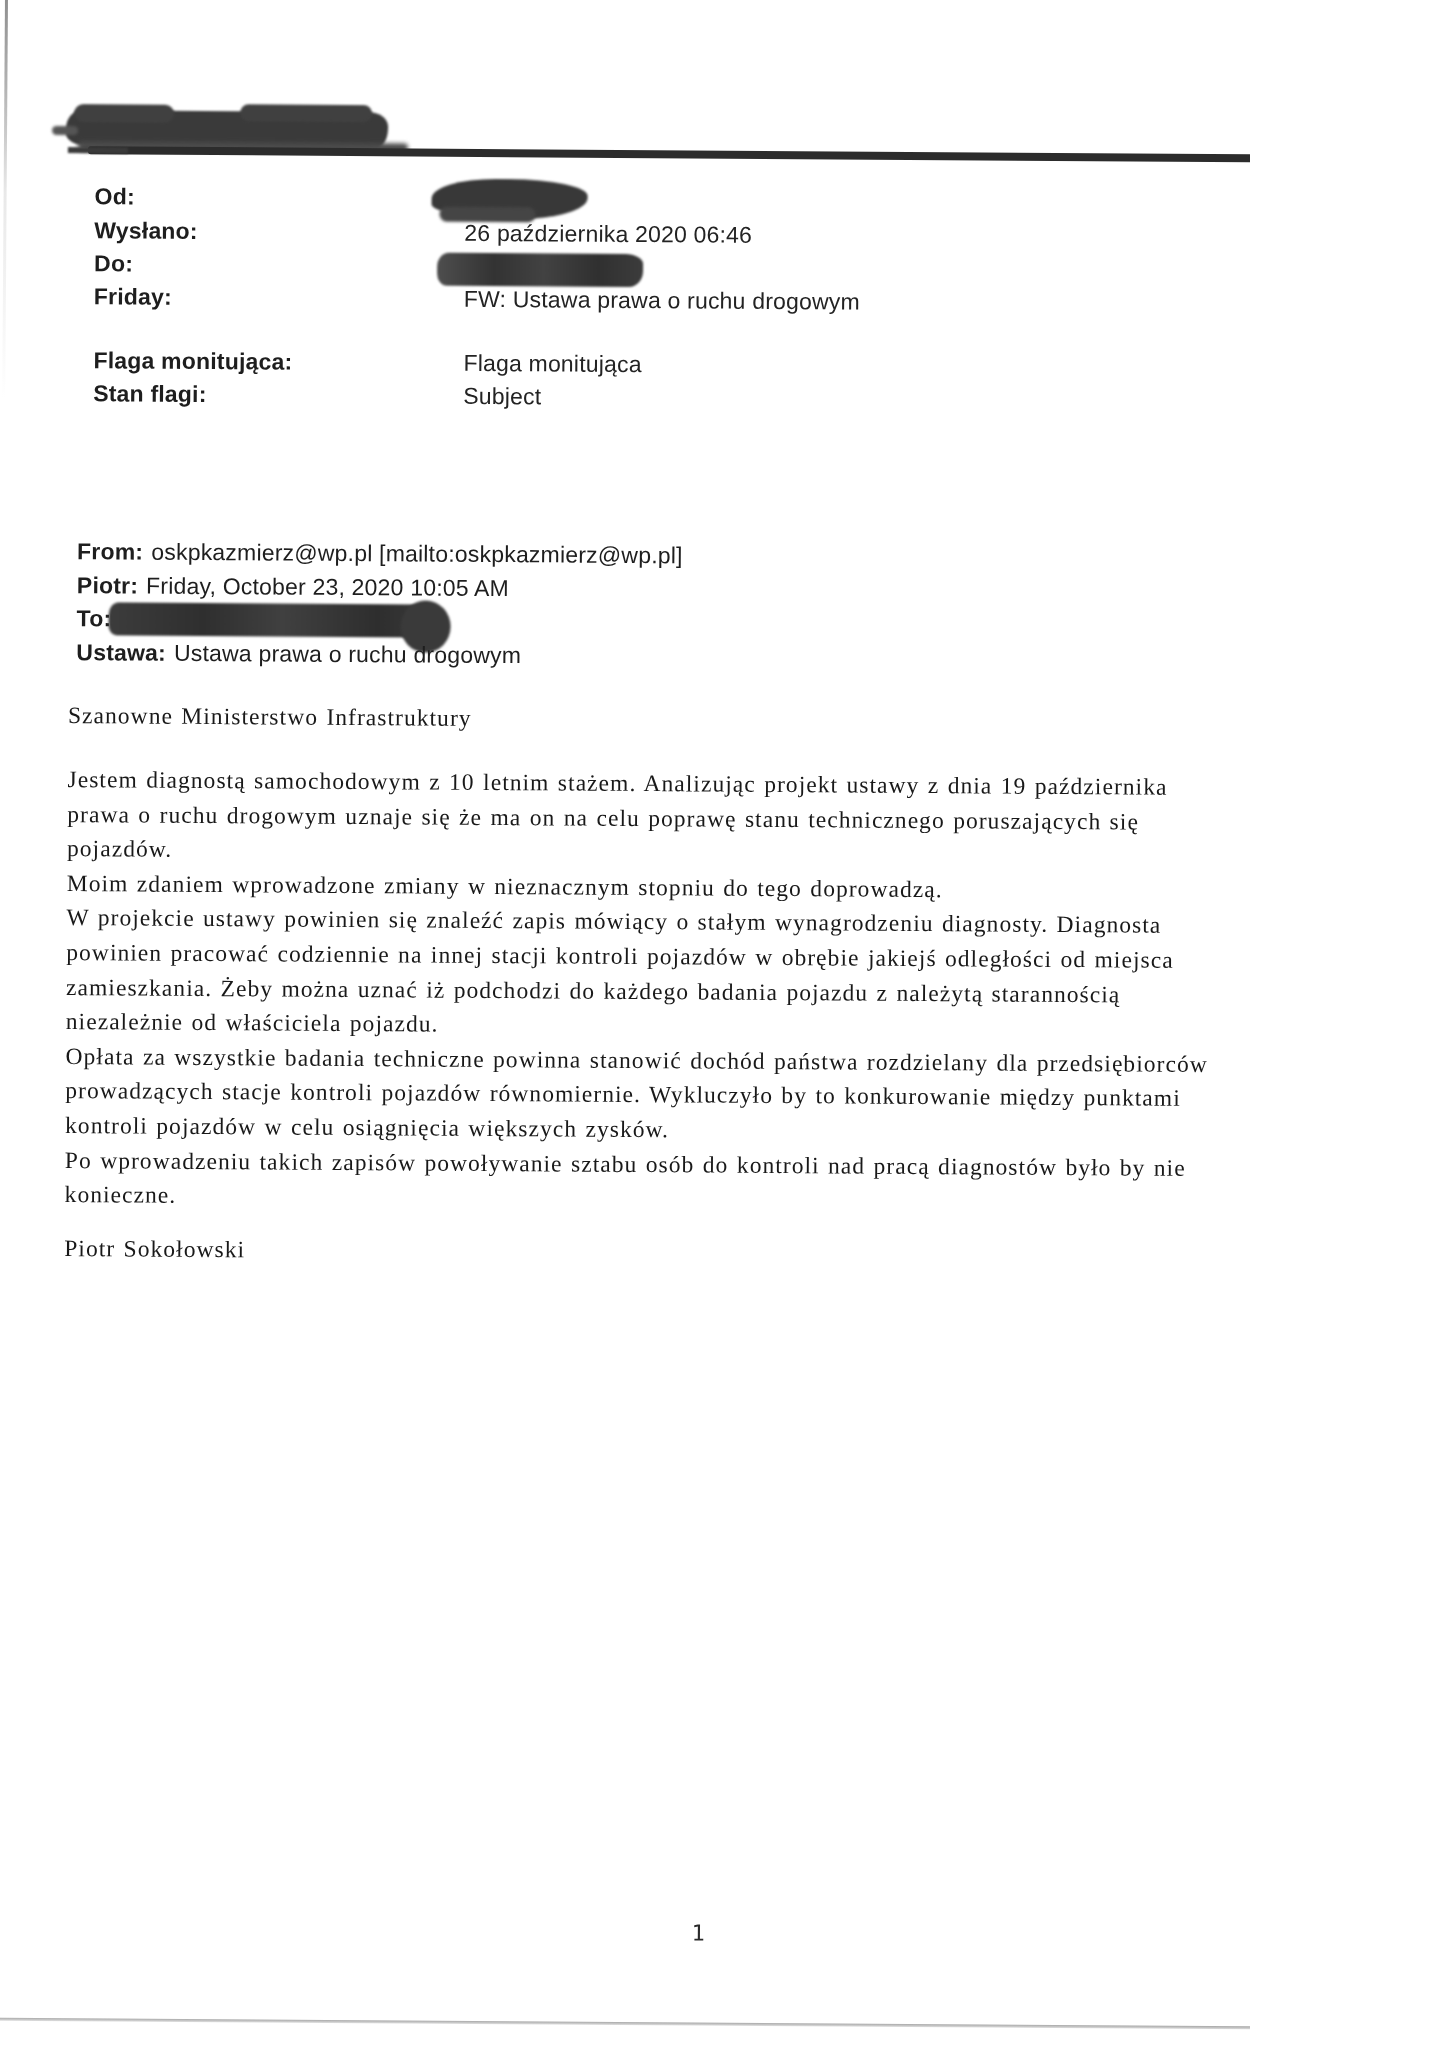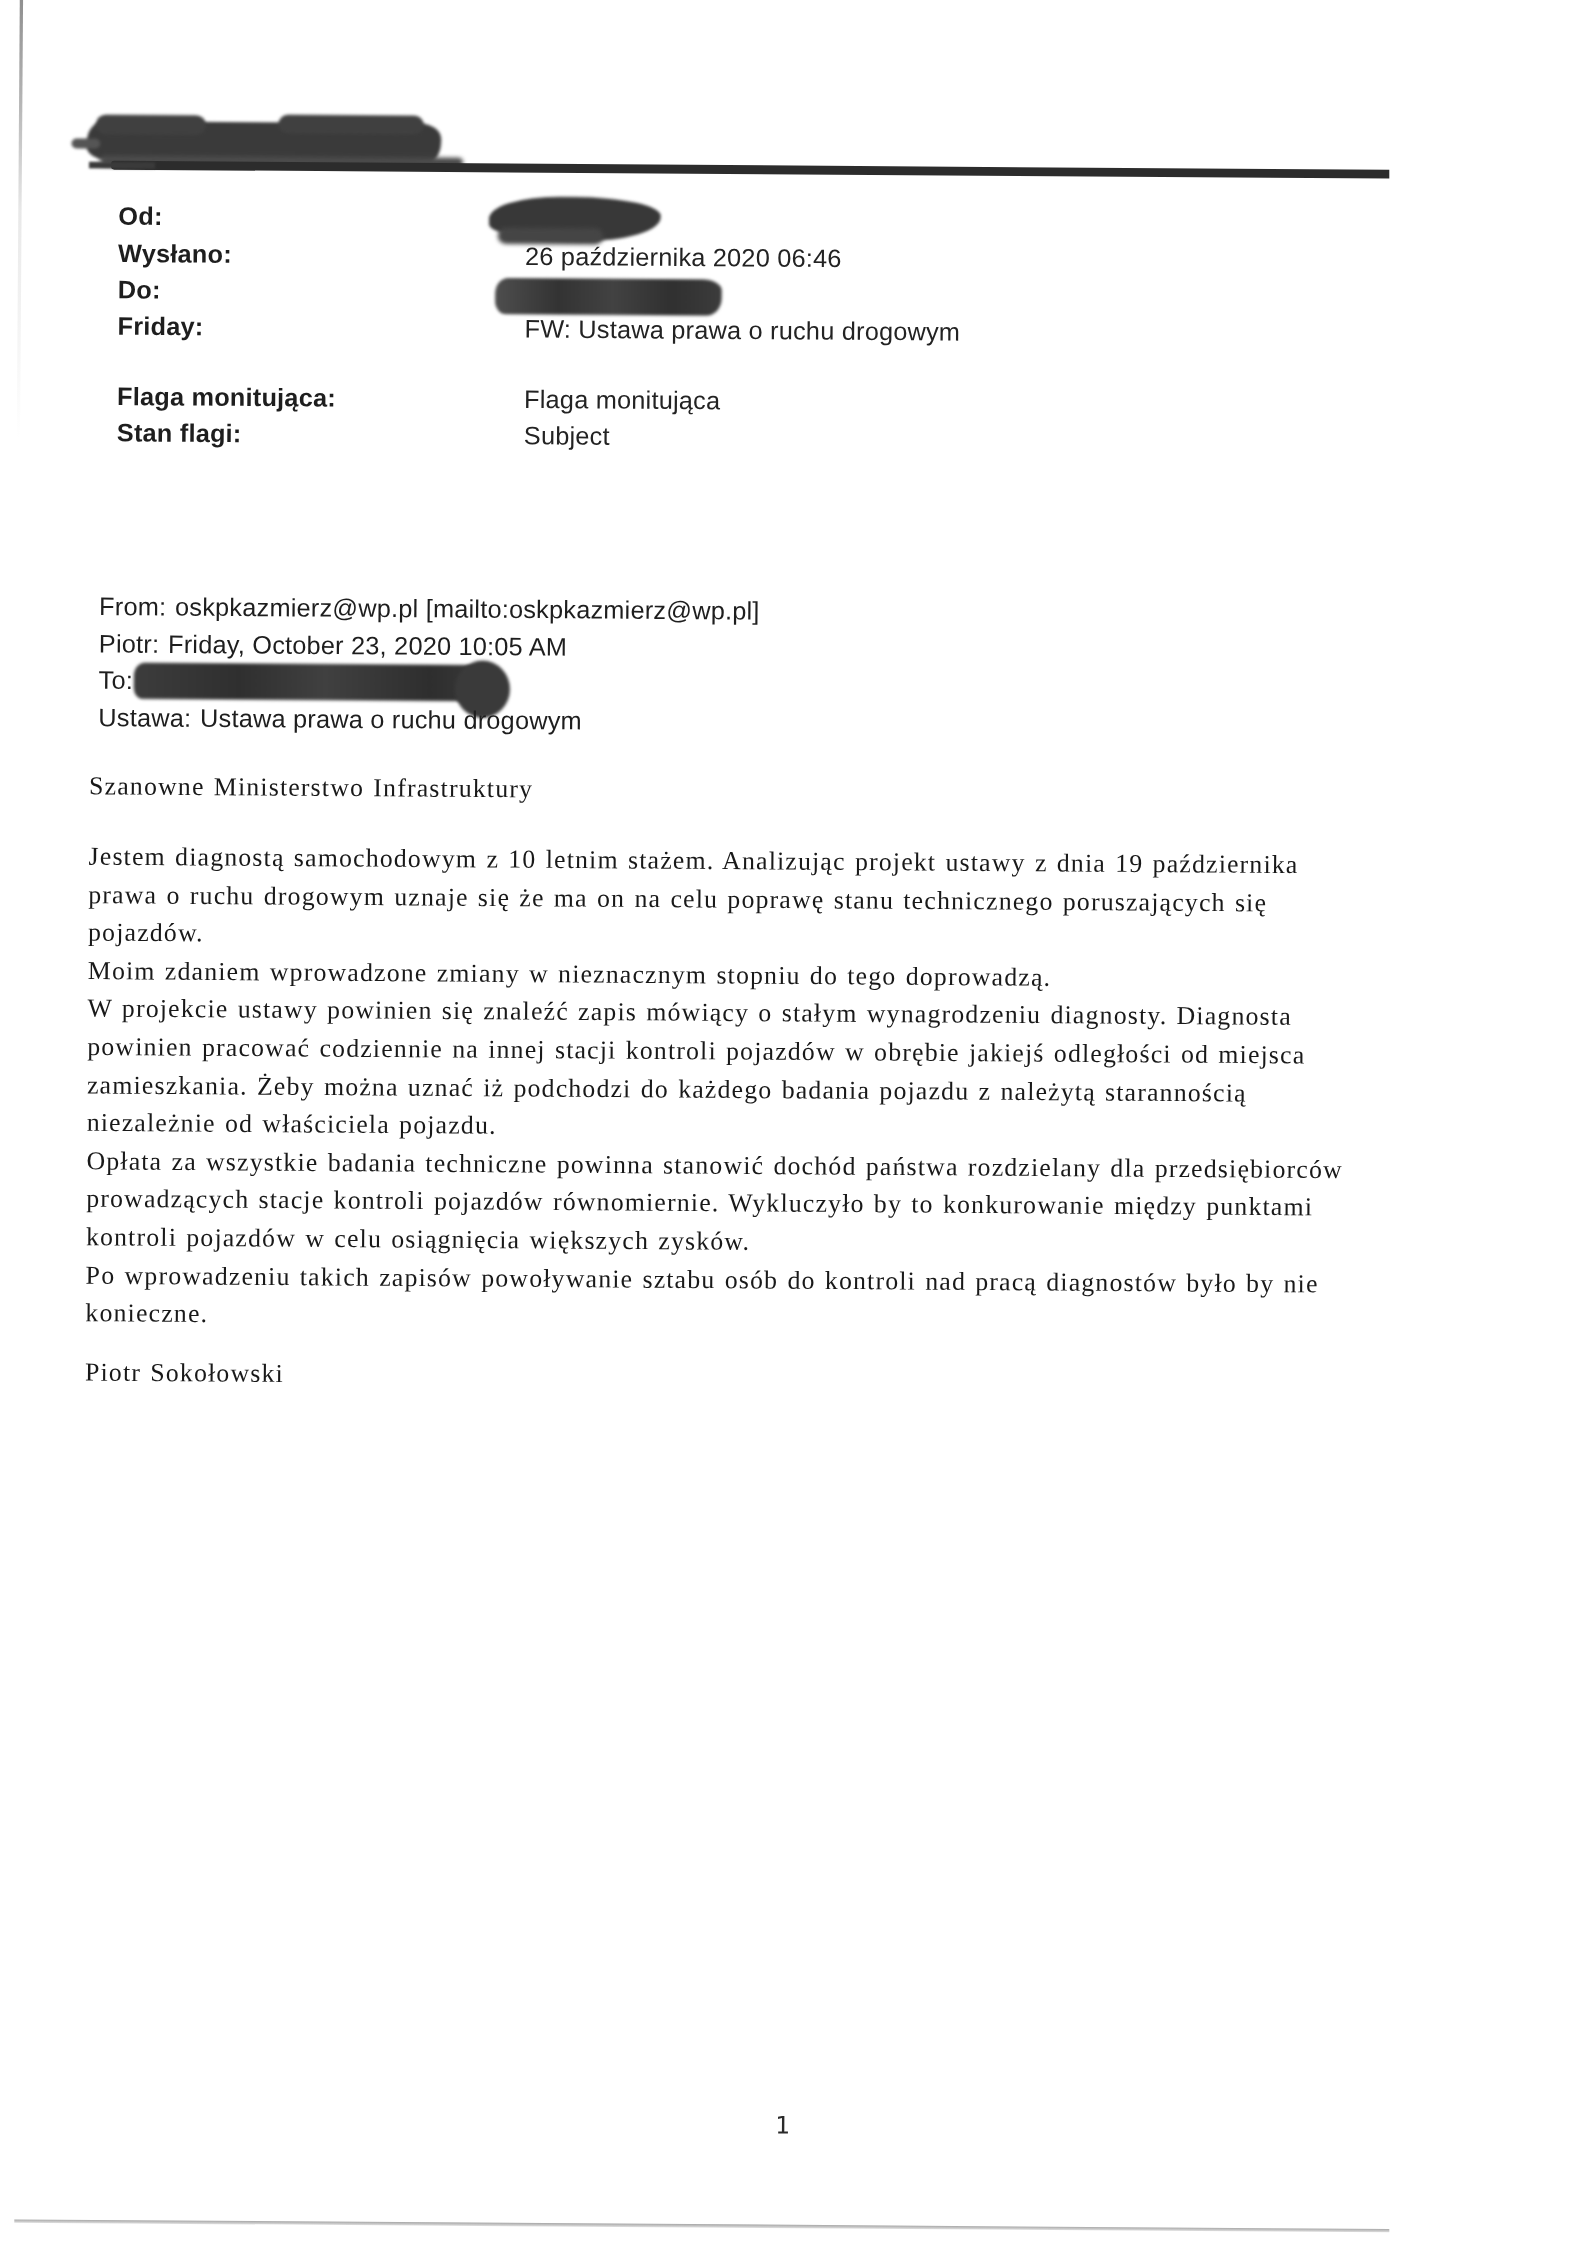--- a/index.html
+++ b/index.html
@@ -1,21 +1,20 @@
 <!DOCTYPE html>
 <html lang="pl"><head>
 <meta charset="utf-8">
 <style>
   html, body { margin:0; padding:0; background:#ffffff; }
   .page {
     position:relative; width:1250px; height:2048px;
     background:#ffffff; overflow:hidden;
     font-family:"Liberation Sans", sans-serif;
     color:#1e1e1e;
-    margin-left:13px;
   }
   .scan {
     position:absolute; inset:0;
     transform:rotate(0.4deg);
     transform-origin:60px 140px;
   }
   
   .edge-line {
     position:absolute; left:4px; top:0; width:3px; height:400px;
     background:linear-gradient(180deg,#8f8f8f 0%, #b3b3b3 22%, rgba(190,190,190,.35) 48%, rgba(200,200,200,0) 100%);
@@ -47,21 +46,21 @@
   .blob-to   { left:112px; top:602px; width:316px; height:33px;
                border-radius:10px 14px 12px 8px / 12px 10px 14px 10px;
                background:linear-gradient(90deg,#3c3c3c,#2f2f2f 30%,#404040 55%,#2e2e2e 85%,#383838); }
   .blob-to-bulge { left:404px; top:598px; width:50px; height:52px; border-radius:50%; background:#3a3a3a; }
   
   .hrow { position:absolute; left:0; width:1449px; height:30px; font-size:23px; line-height:30px; }
   .hlabel { position:absolute; left:95px; font-weight:bold; letter-spacing:0.2px; }
   .hvalue { position:absolute; left:465px; font-weight:normal; letter-spacing:0.2px; color:#232323; }
   
   .frow { position:absolute; left:80px; width:1300px; height:30px; font-size:23px; line-height:30px; letter-spacing:0.2px; white-space:nowrap; }
-  .flabel { font-weight:normal; margin-right:8px; }
+  .flabel { font-weight:bold; margin-right:8px; }
   
   .body-text { font-family:"Liberation Serif", serif; color:#191919; font-size:23.5px; letter-spacing:1.05px; word-spacing:1.5px; }
   .salutation { position:absolute; left:72px; top:698px; height:34px; line-height:34px; white-space:nowrap; }
   .body-lines { position:absolute; left:72px; top:762px; width:1340px; }
   .bline { height:34.6px; line-height:34.6px; white-space:nowrap; }
   .signature { position:absolute; left:72px; top:1231px; height:34px; line-height:34px; white-space:nowrap; }
   .page-number {
     position:absolute; left:704px; top:1916px;
     font-family:"DejaVu Sans Mono", monospace; font-size:22px; color:#2a2a2a;
   }

